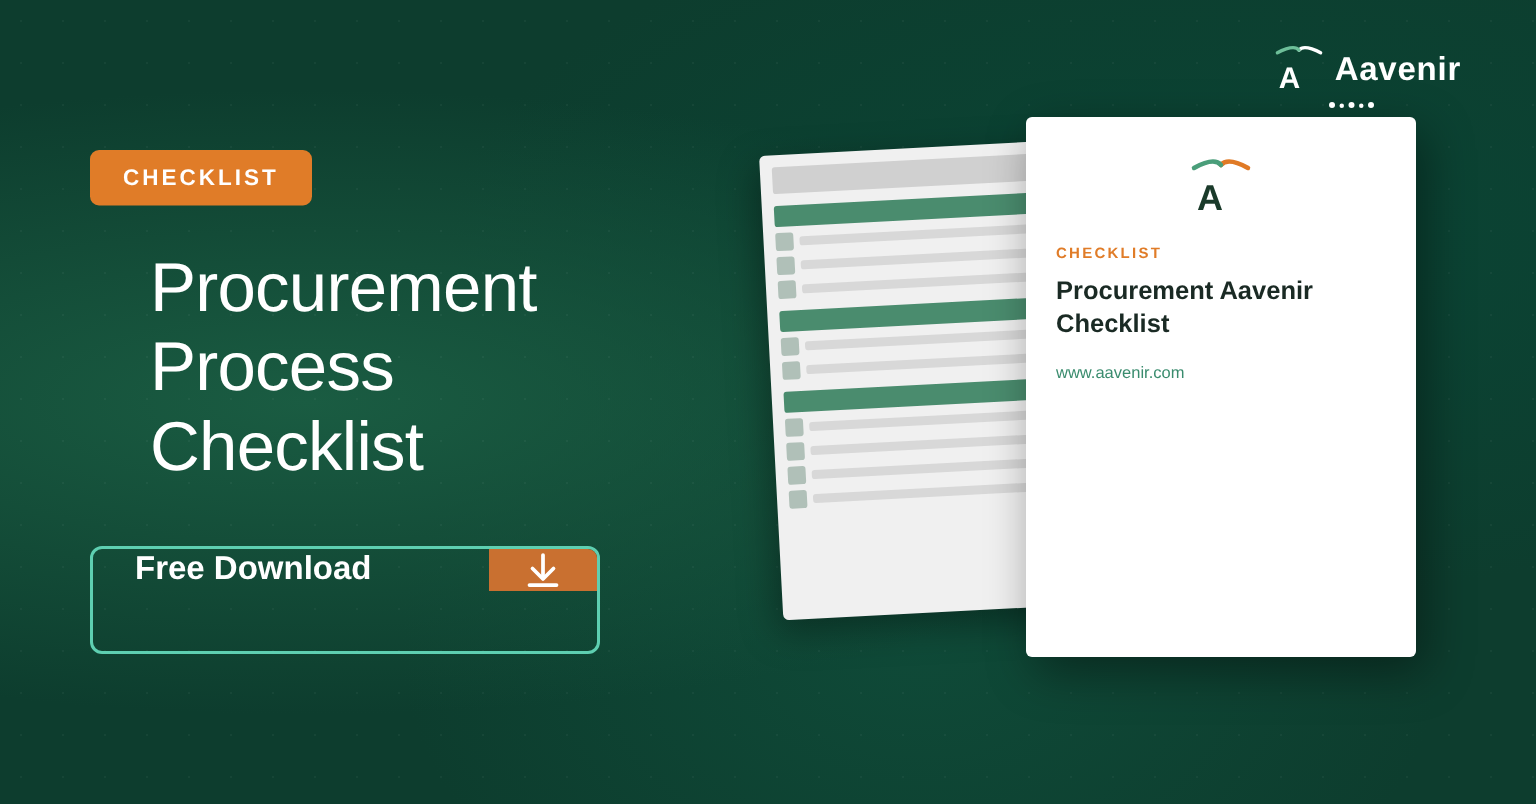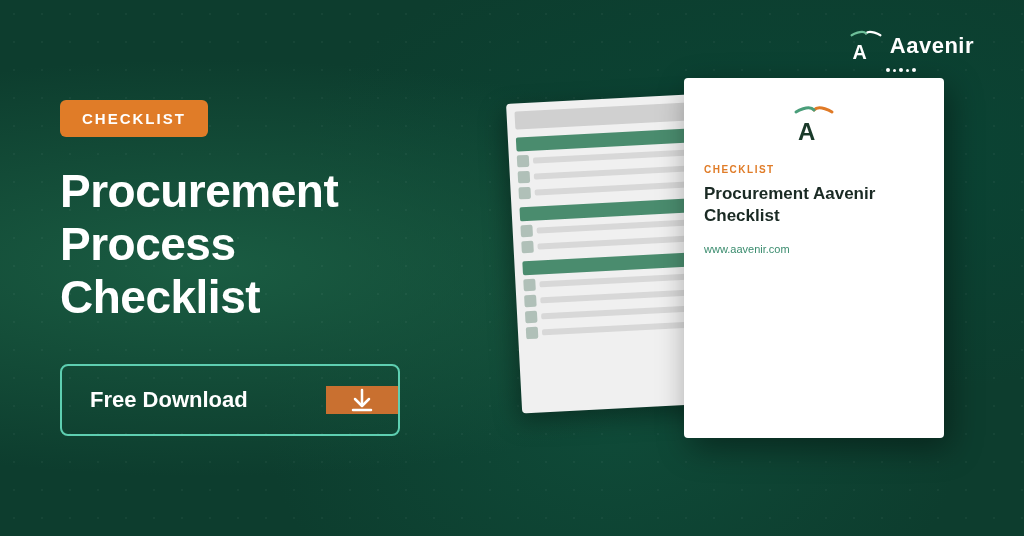--- a/index.html
+++ b/index.html
@@ -52,29 +52,30 @@
       letter-spacing: 2px;
       padding: 10px 22px;
       border-radius: 6px;
       margin-bottom: 28px;
       text-transform: uppercase;
     }
 
     .main-title {
       color: #ffffff;
       font-size: 46px;
-      font-weight: 700;
+      font-weight: 400;
       line-height: 1.15;
       margin-bottom: 40px;
       letter-spacing: -0.5px;
+      margin-left: 40px;
     }
 
     .download-btn {
       display: flex;
-      align-items: center;
+      align-items: flex-start;
       border-radius: 8px;
       overflow: hidden;
       width: 340px;
       height: 72px;
       border: 2.5px solid #5ecfb1;
     }
 
     .download-btn-text {
       flex: 1;
       display: flex;

